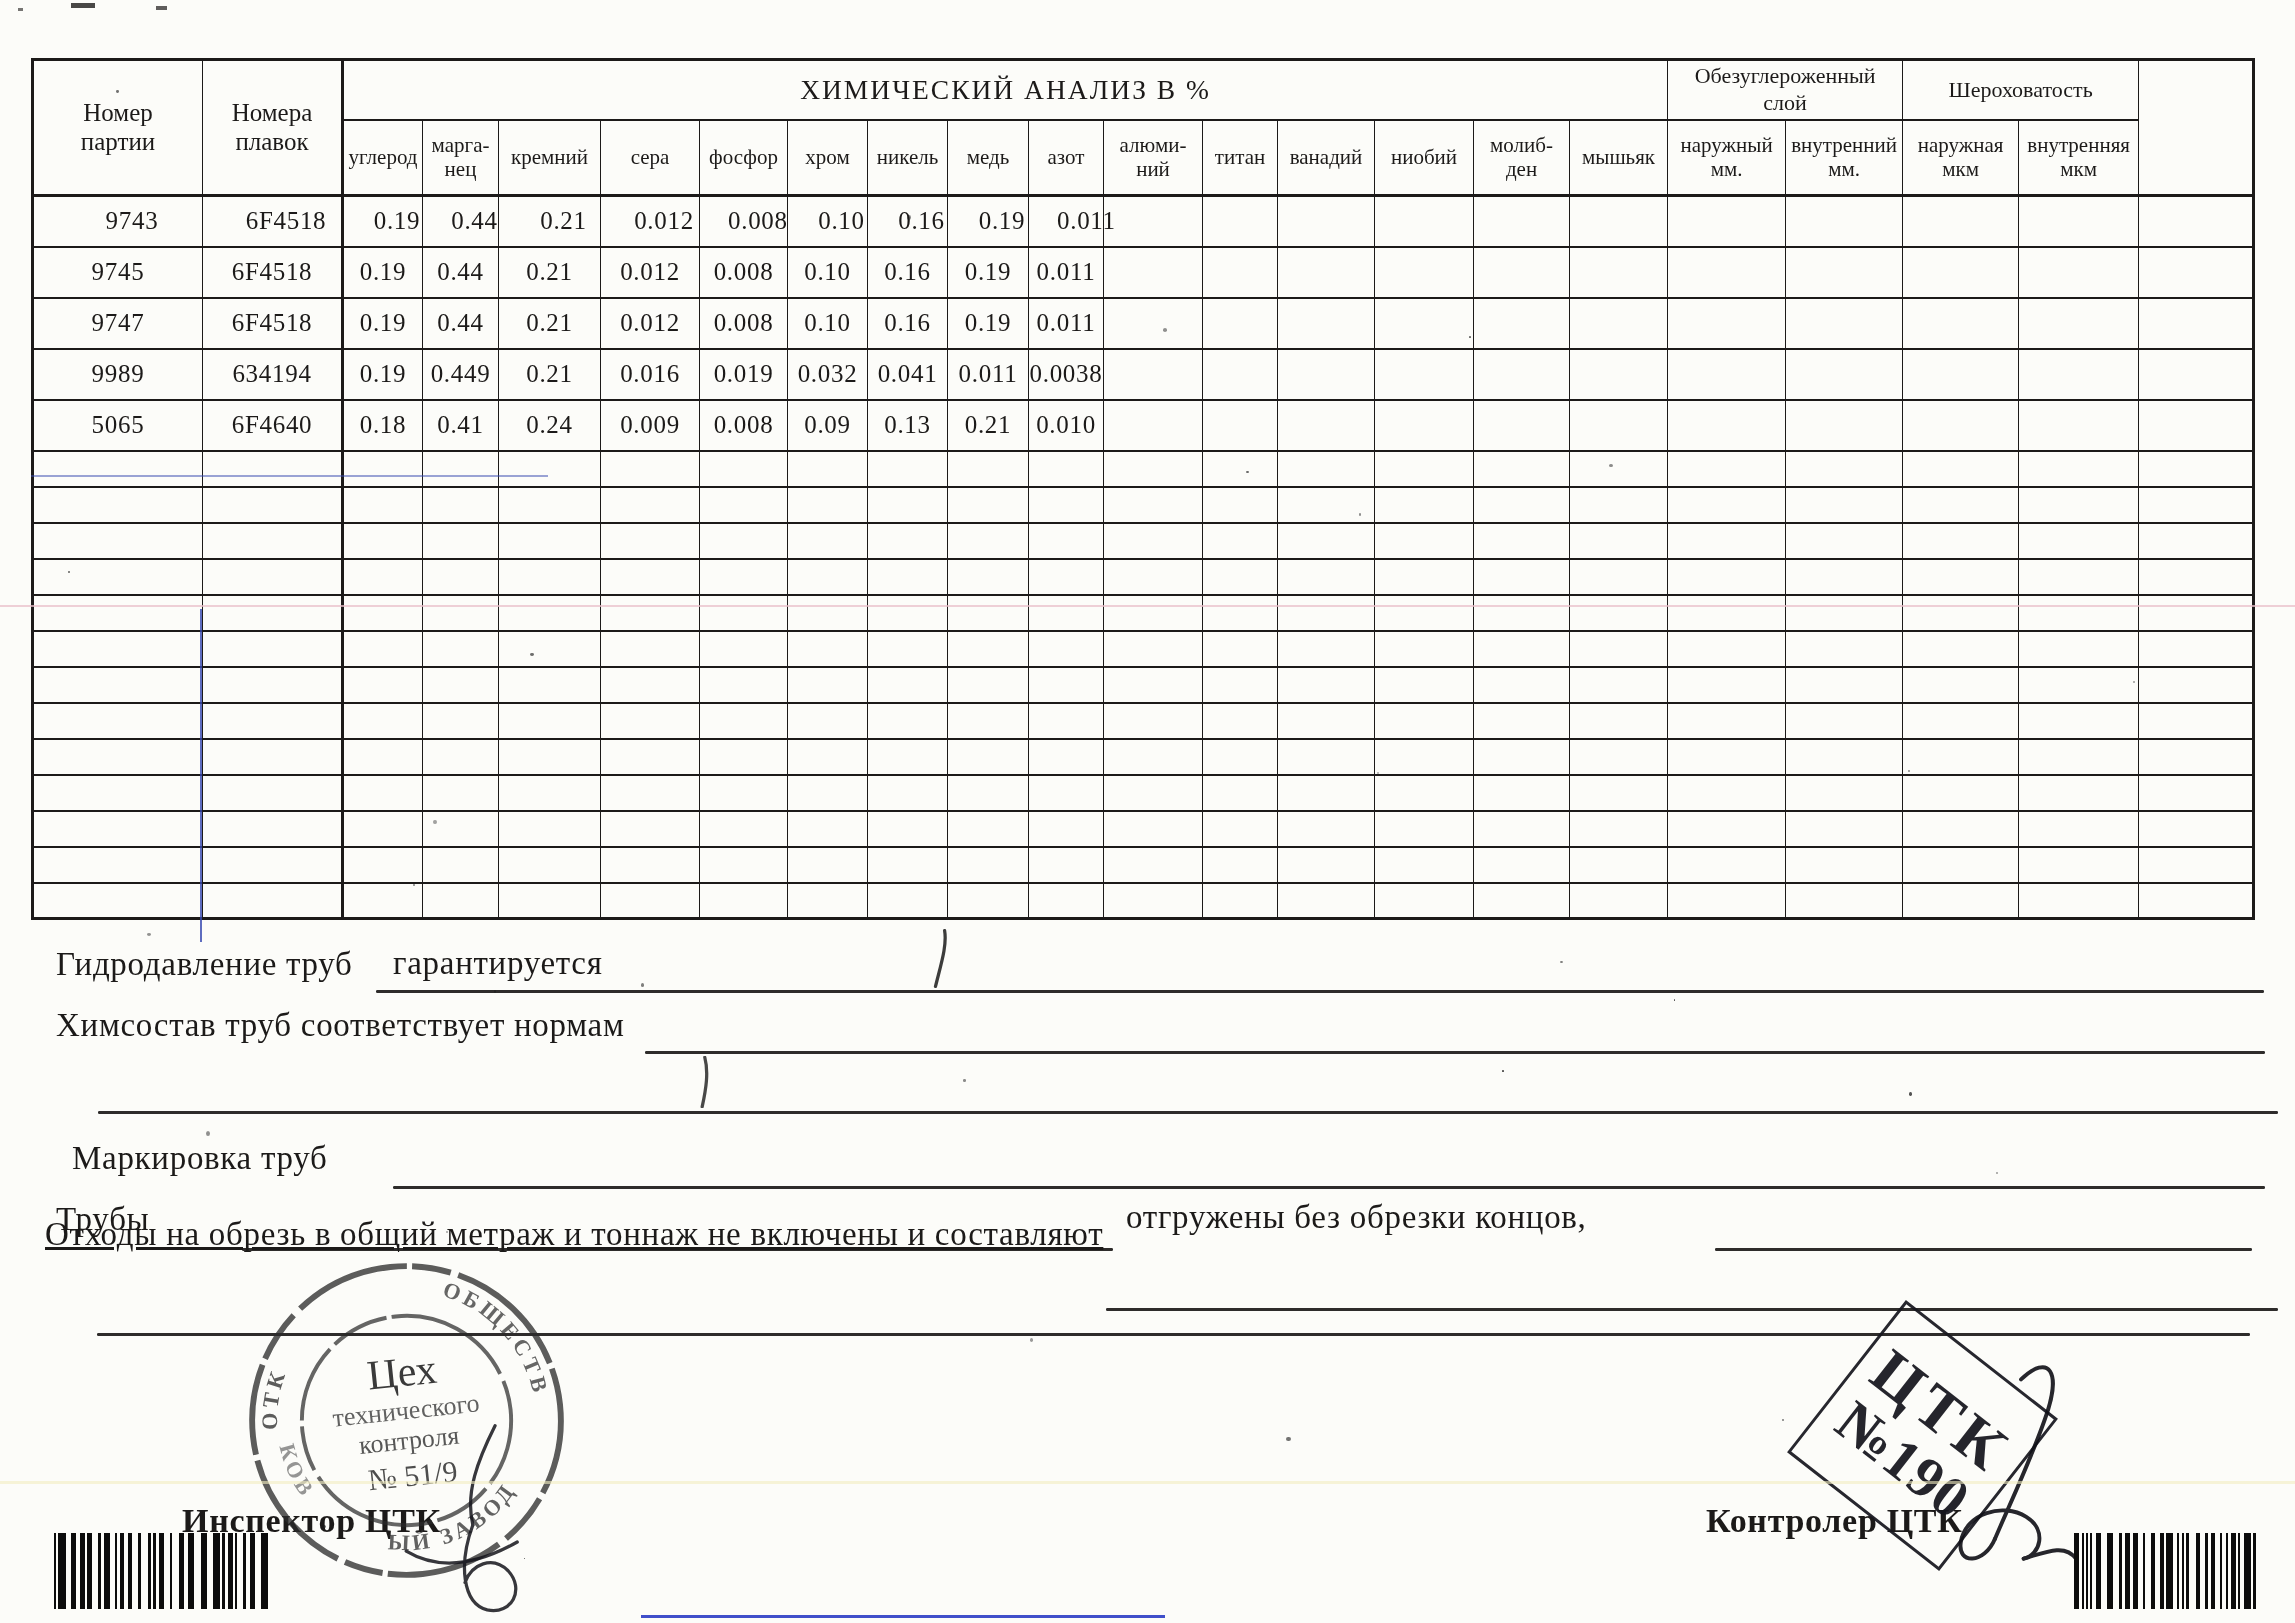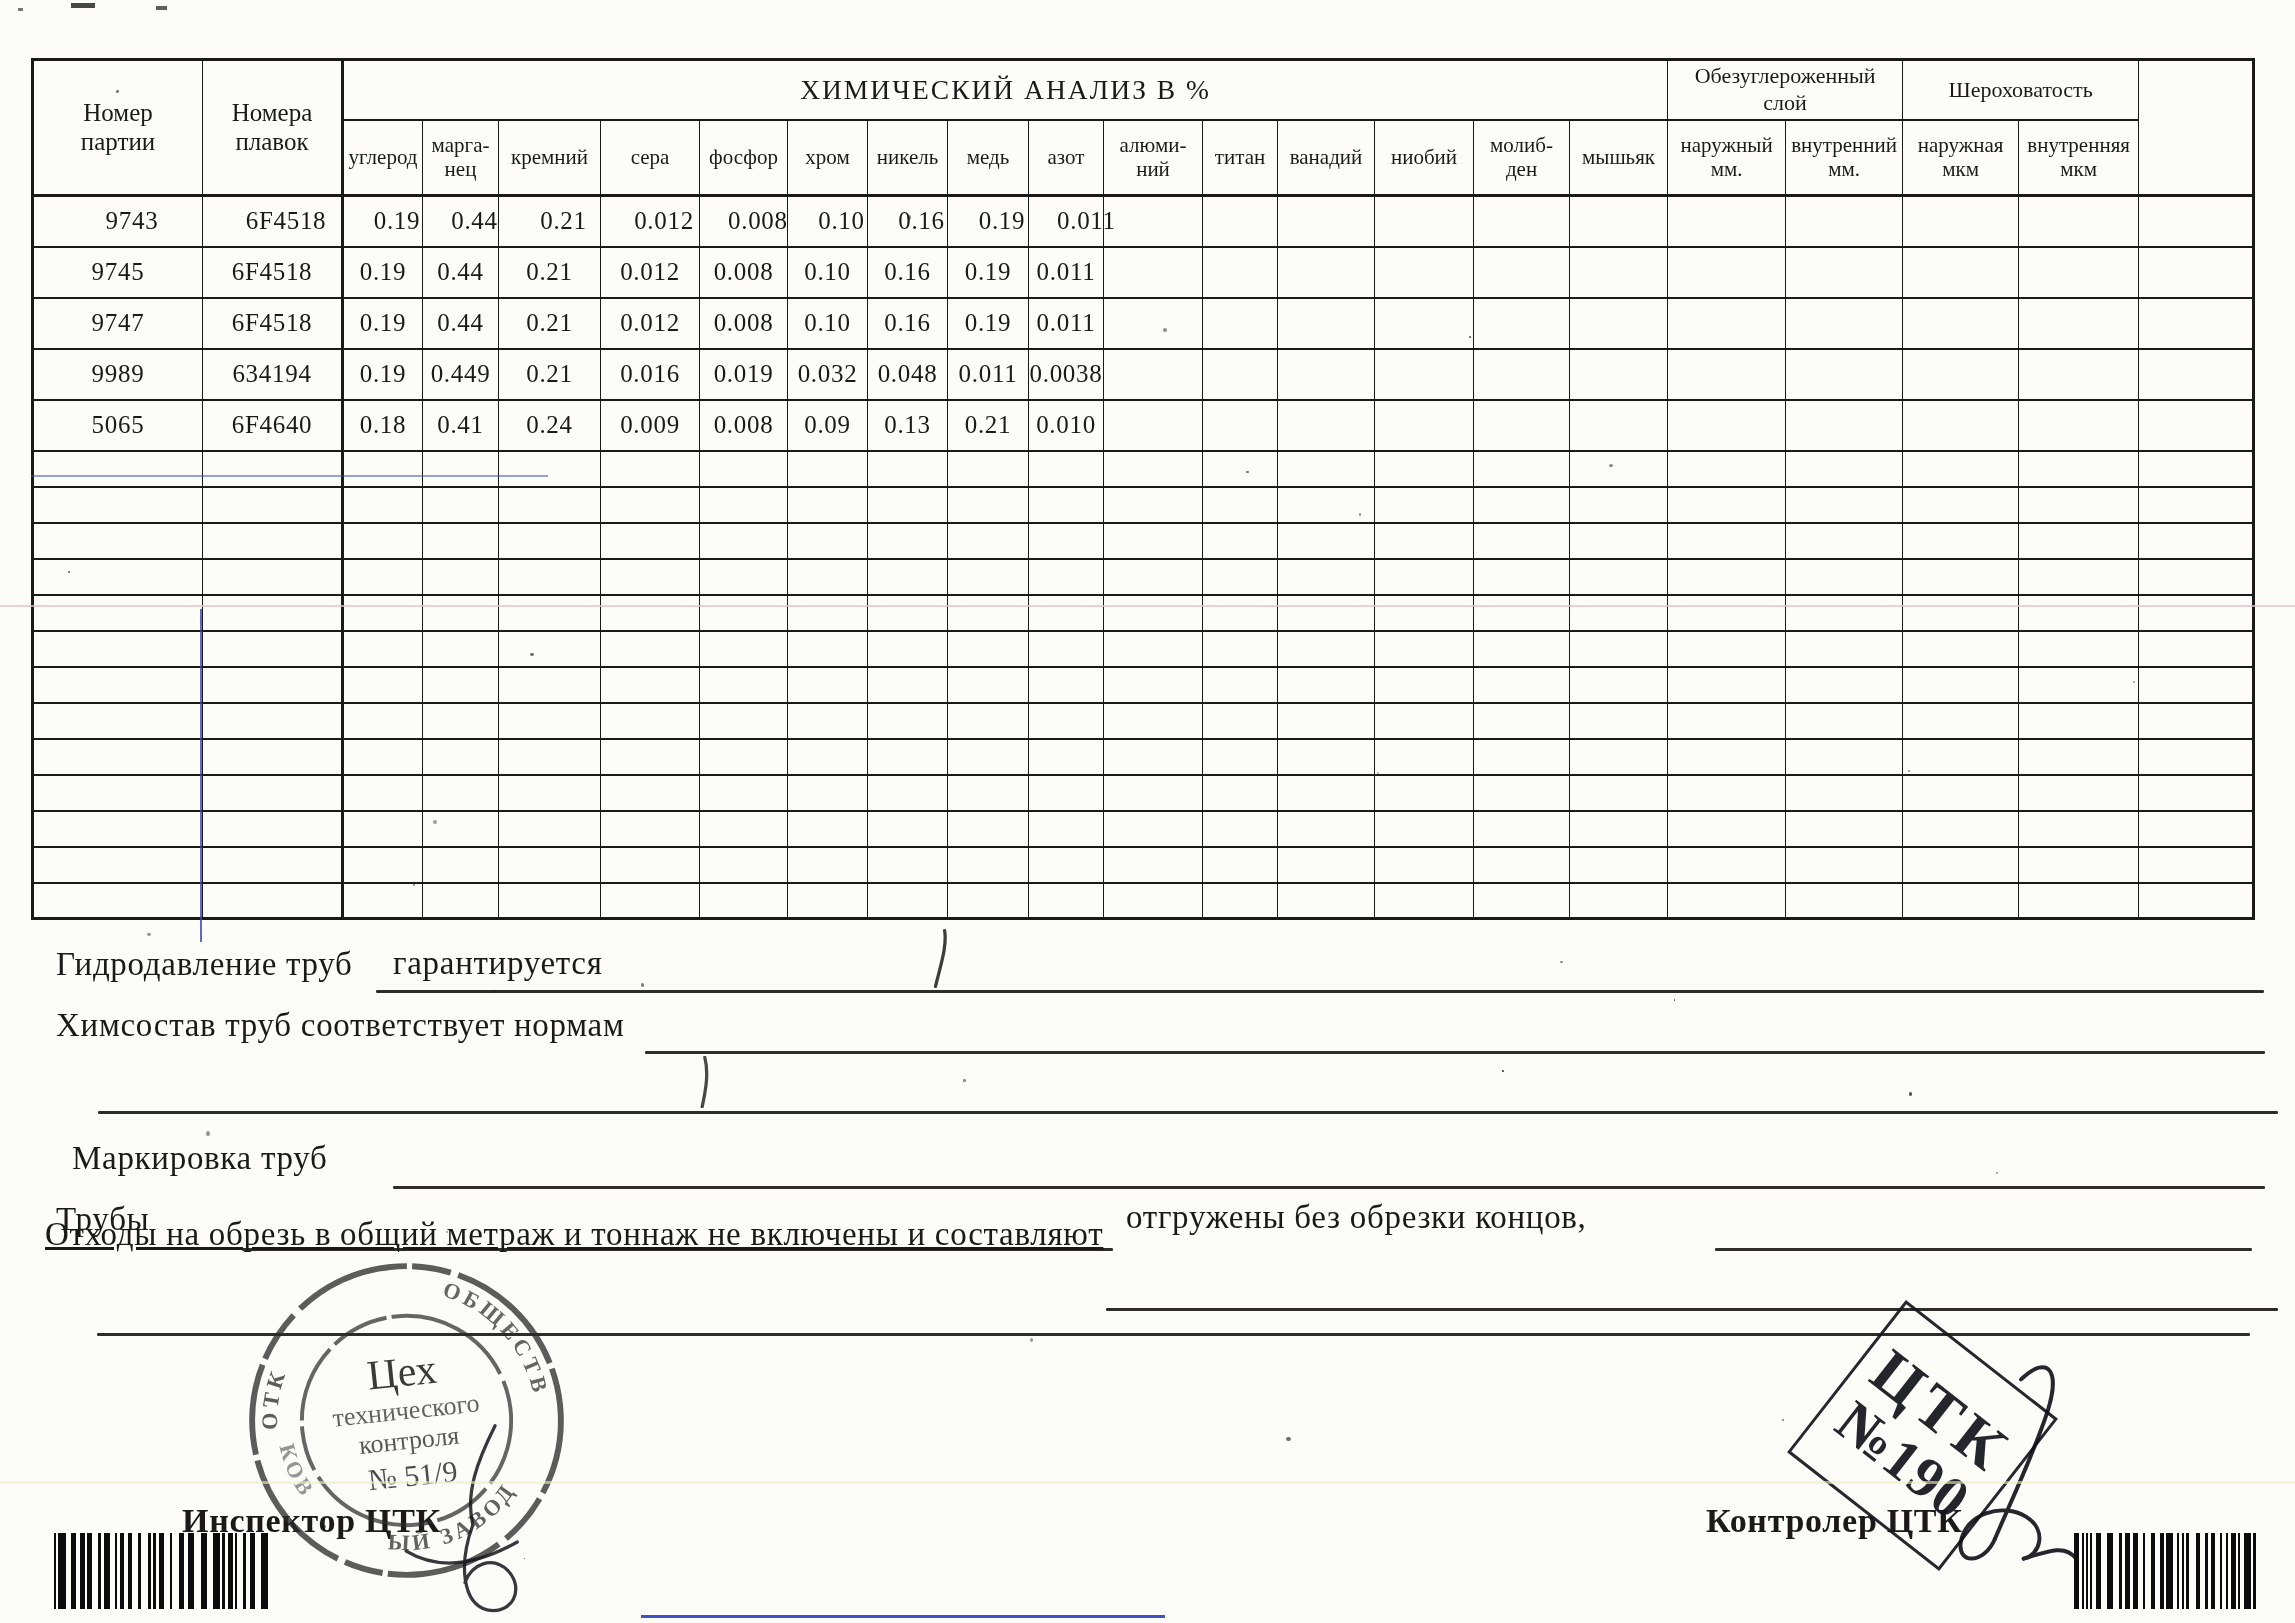--- a/index.html
+++ b/index.html
@@ -193,21 +193,21 @@
         </tr>
         <tr class="fill">
           <td class="val">9989</td>
           <td class="val sep">634194</td>
           <td class="val">0.19</td>
           <td class="val">0.449</td>
           <td class="val">0.21</td>
           <td class="val">0.016</td>
           <td class="val">0.019</td>
           <td class="val">0.032</td>
-          <td class="val">0.048</td>
+          <td class="val">0.041</td>
           <td class="val">0.011</td>
           <td class="val">0.0038</td>
           <td class="val"></td>
           <td class="val"></td>
           <td class="val"></td>
           <td class="val"></td>
           <td class="val"></td>
           <td class="val"></td>
           <td class="val"></td>
           <td class="val"></td>

